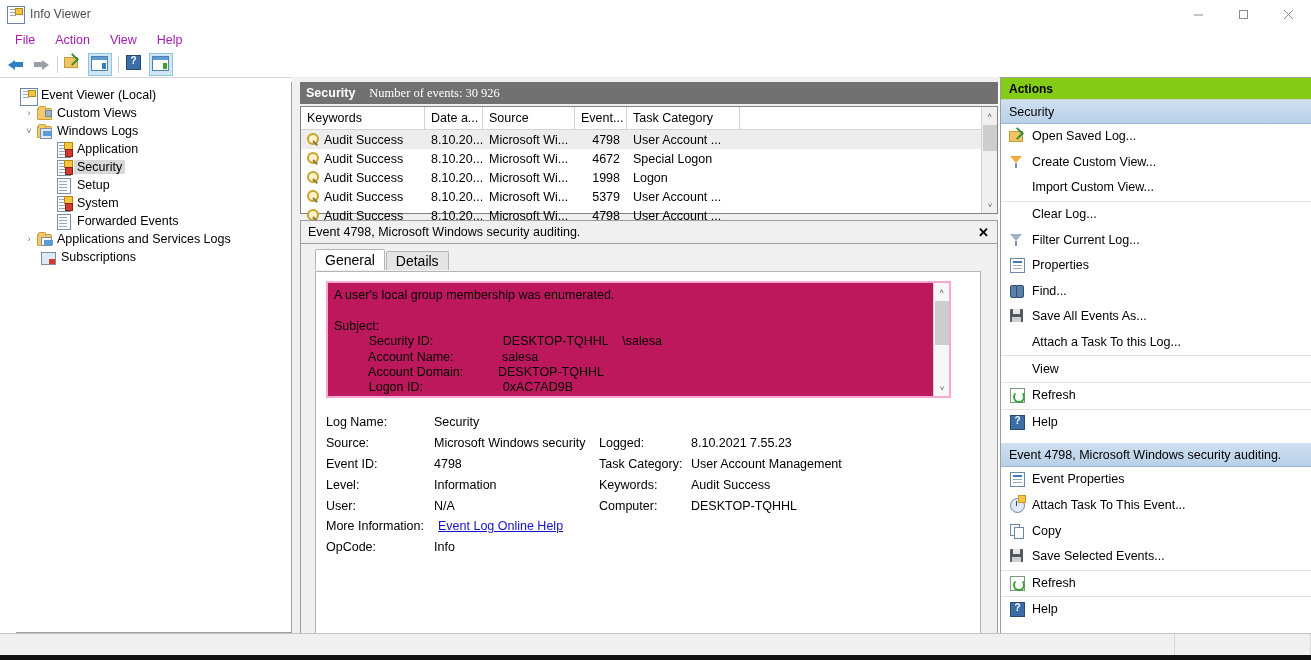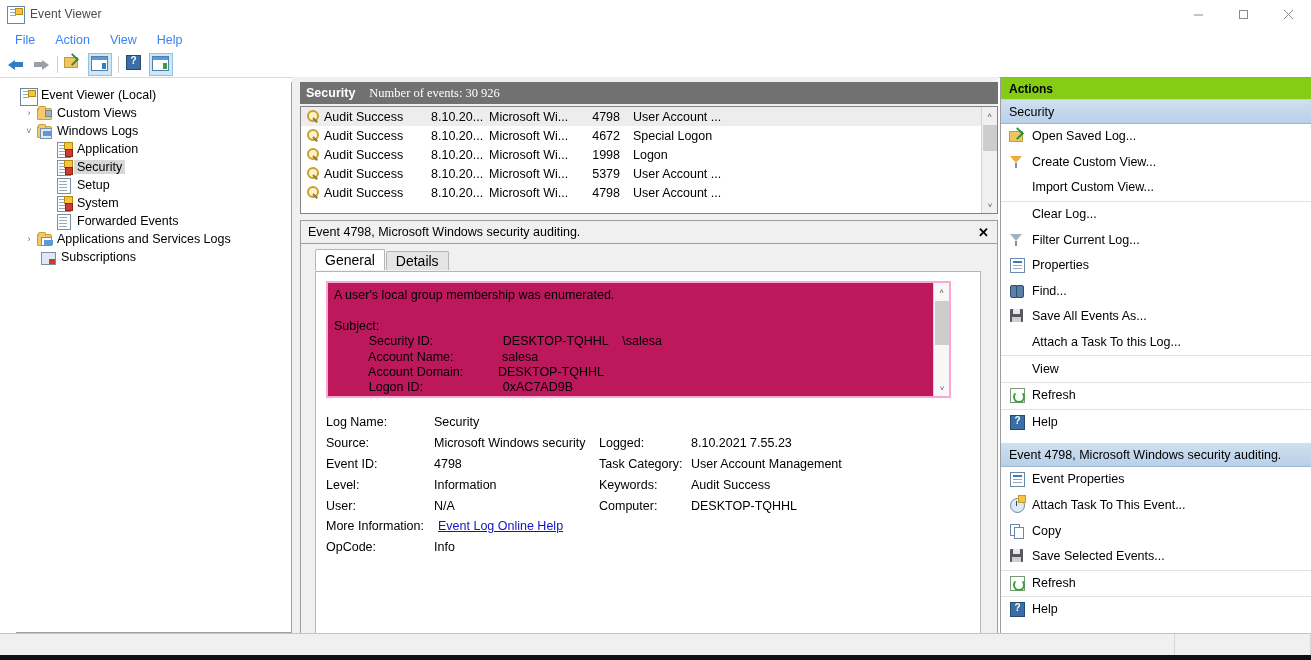--- a/index.html
+++ b/index.html
@@ -31,21 +31,21 @@
     color:#8a8a8a; font-size:13px; line-height:1;
   }
   .wbtn svg { display:block; }
 
   
   .menubar {
     position:absolute; left:0; top:28px; width:1311px; height:24px;
     background:#ffffff; display:flex; align-items:center;
     border-bottom:1px solid #e8e8e8;
   }
-  .menu-item { padding:2px 10px; font-size:12.5px; color:#3b82f6; }
+  .menu-item { padding:2px 10px; font-size:12.5px; color:#a21caf; }
   .menu-item:first-child { margin-left:5px; }
 
   
   .toolbar {
     position:absolute; left:0; top:52px; width:1311px; height:25px;
     background:#ffffff; display:flex; align-items:center;
     border-bottom:1px solid #d8d8d8;
   }
   .tb-btn { width:22px; height:21px; margin:0 1px; position:relative; display:flex; align-items:center; justify-content:center; }
   .tb-btn.framed { background:#cfe6f5; border:1px solid #8fc3e0; }
@@ -244,21 +244,21 @@
 </style>
 </head>
 <body>
 
 <div class="app">
 
   <div class="titlebar">
     <div class="title-icon">
         <span class="appico"></span>
       </div>
-    <div class="title-text">Event Viewer</div>
+    <div class="title-text">Info Viewer</div>
     <div class="wctrls">
       <div class="wbtn">
         <svg width="11" height="11" viewBox="0 0 11 11">
             <line x1="1" y1="6" x2="10" y2="6" stroke="#8a8a8a" stroke-width="1"></line>
           </svg>
       </div>
       <div class="wbtn">
         <svg width="11" height="11" viewBox="0 0 11 11">
             <rect x="1.5" y="1.5" width="8" height="8" fill="none" stroke="#8a8a8a" stroke-width="1"></rect>
           </svg>
@@ -398,20 +398,28 @@
     <div class="vsplit"></div>
 
     <div class="center">
 
       <div class="log-header">
         <span class="lh-name">Security</span>
         <span class="lh-count">Number of events: 30 926</span>
       </div>
 
       <div class="list">
+        <div class="list-head">
+          <div class="lh-cell" style="width:124px">Keywords</div>
+          <div class="lh-cell" style="width:58px">Date a...</div>
+          <div class="lh-cell" style="width:92px">Source</div>
+          <div class="lh-cell" style="width:52px">Event...</div>
+          <div class="lh-cell" style="width:113px">Task Category</div>
+          <div class="lh-cell" style="flex:1;border-right:none"></div>
+        </div>
         <div class="rows">
 
           <div class="row sel">
             <div class="cell" style="width:124px">
               <span class="kw-ico">
                   <span class="key">
                     <span class="kring"></span>
                     <span class="kstem"></span>
                   </span>
                 </span>

